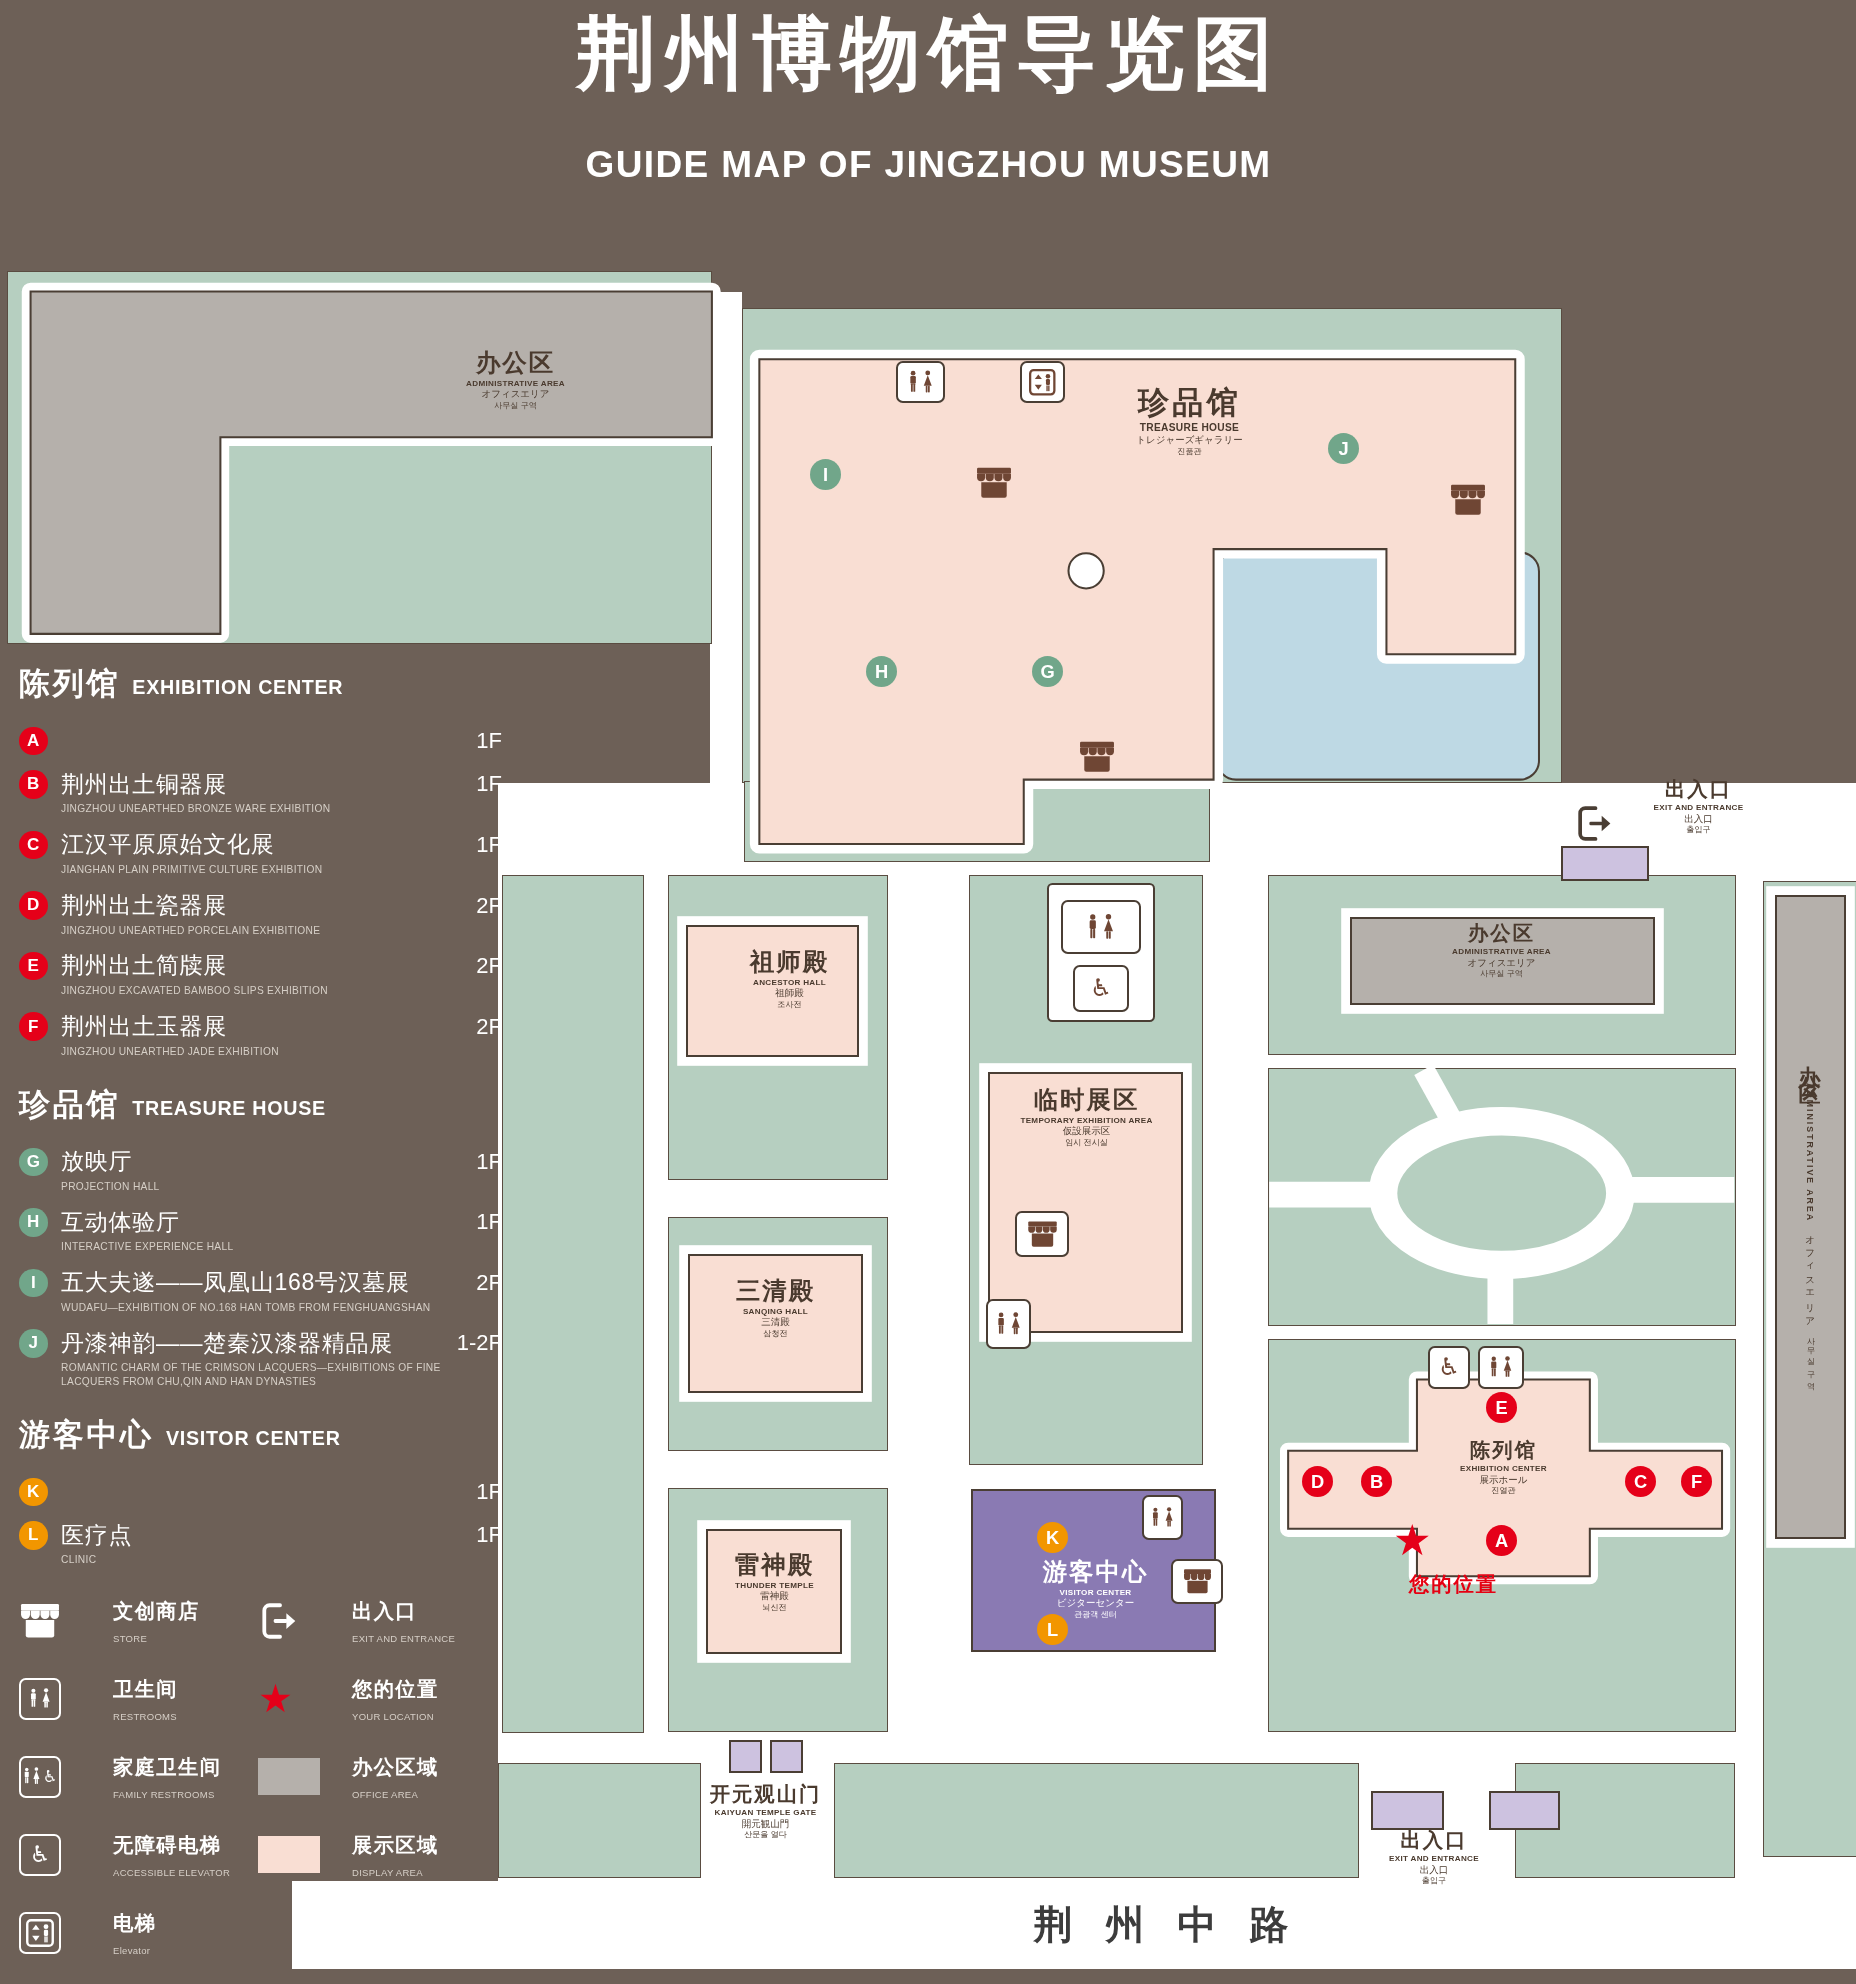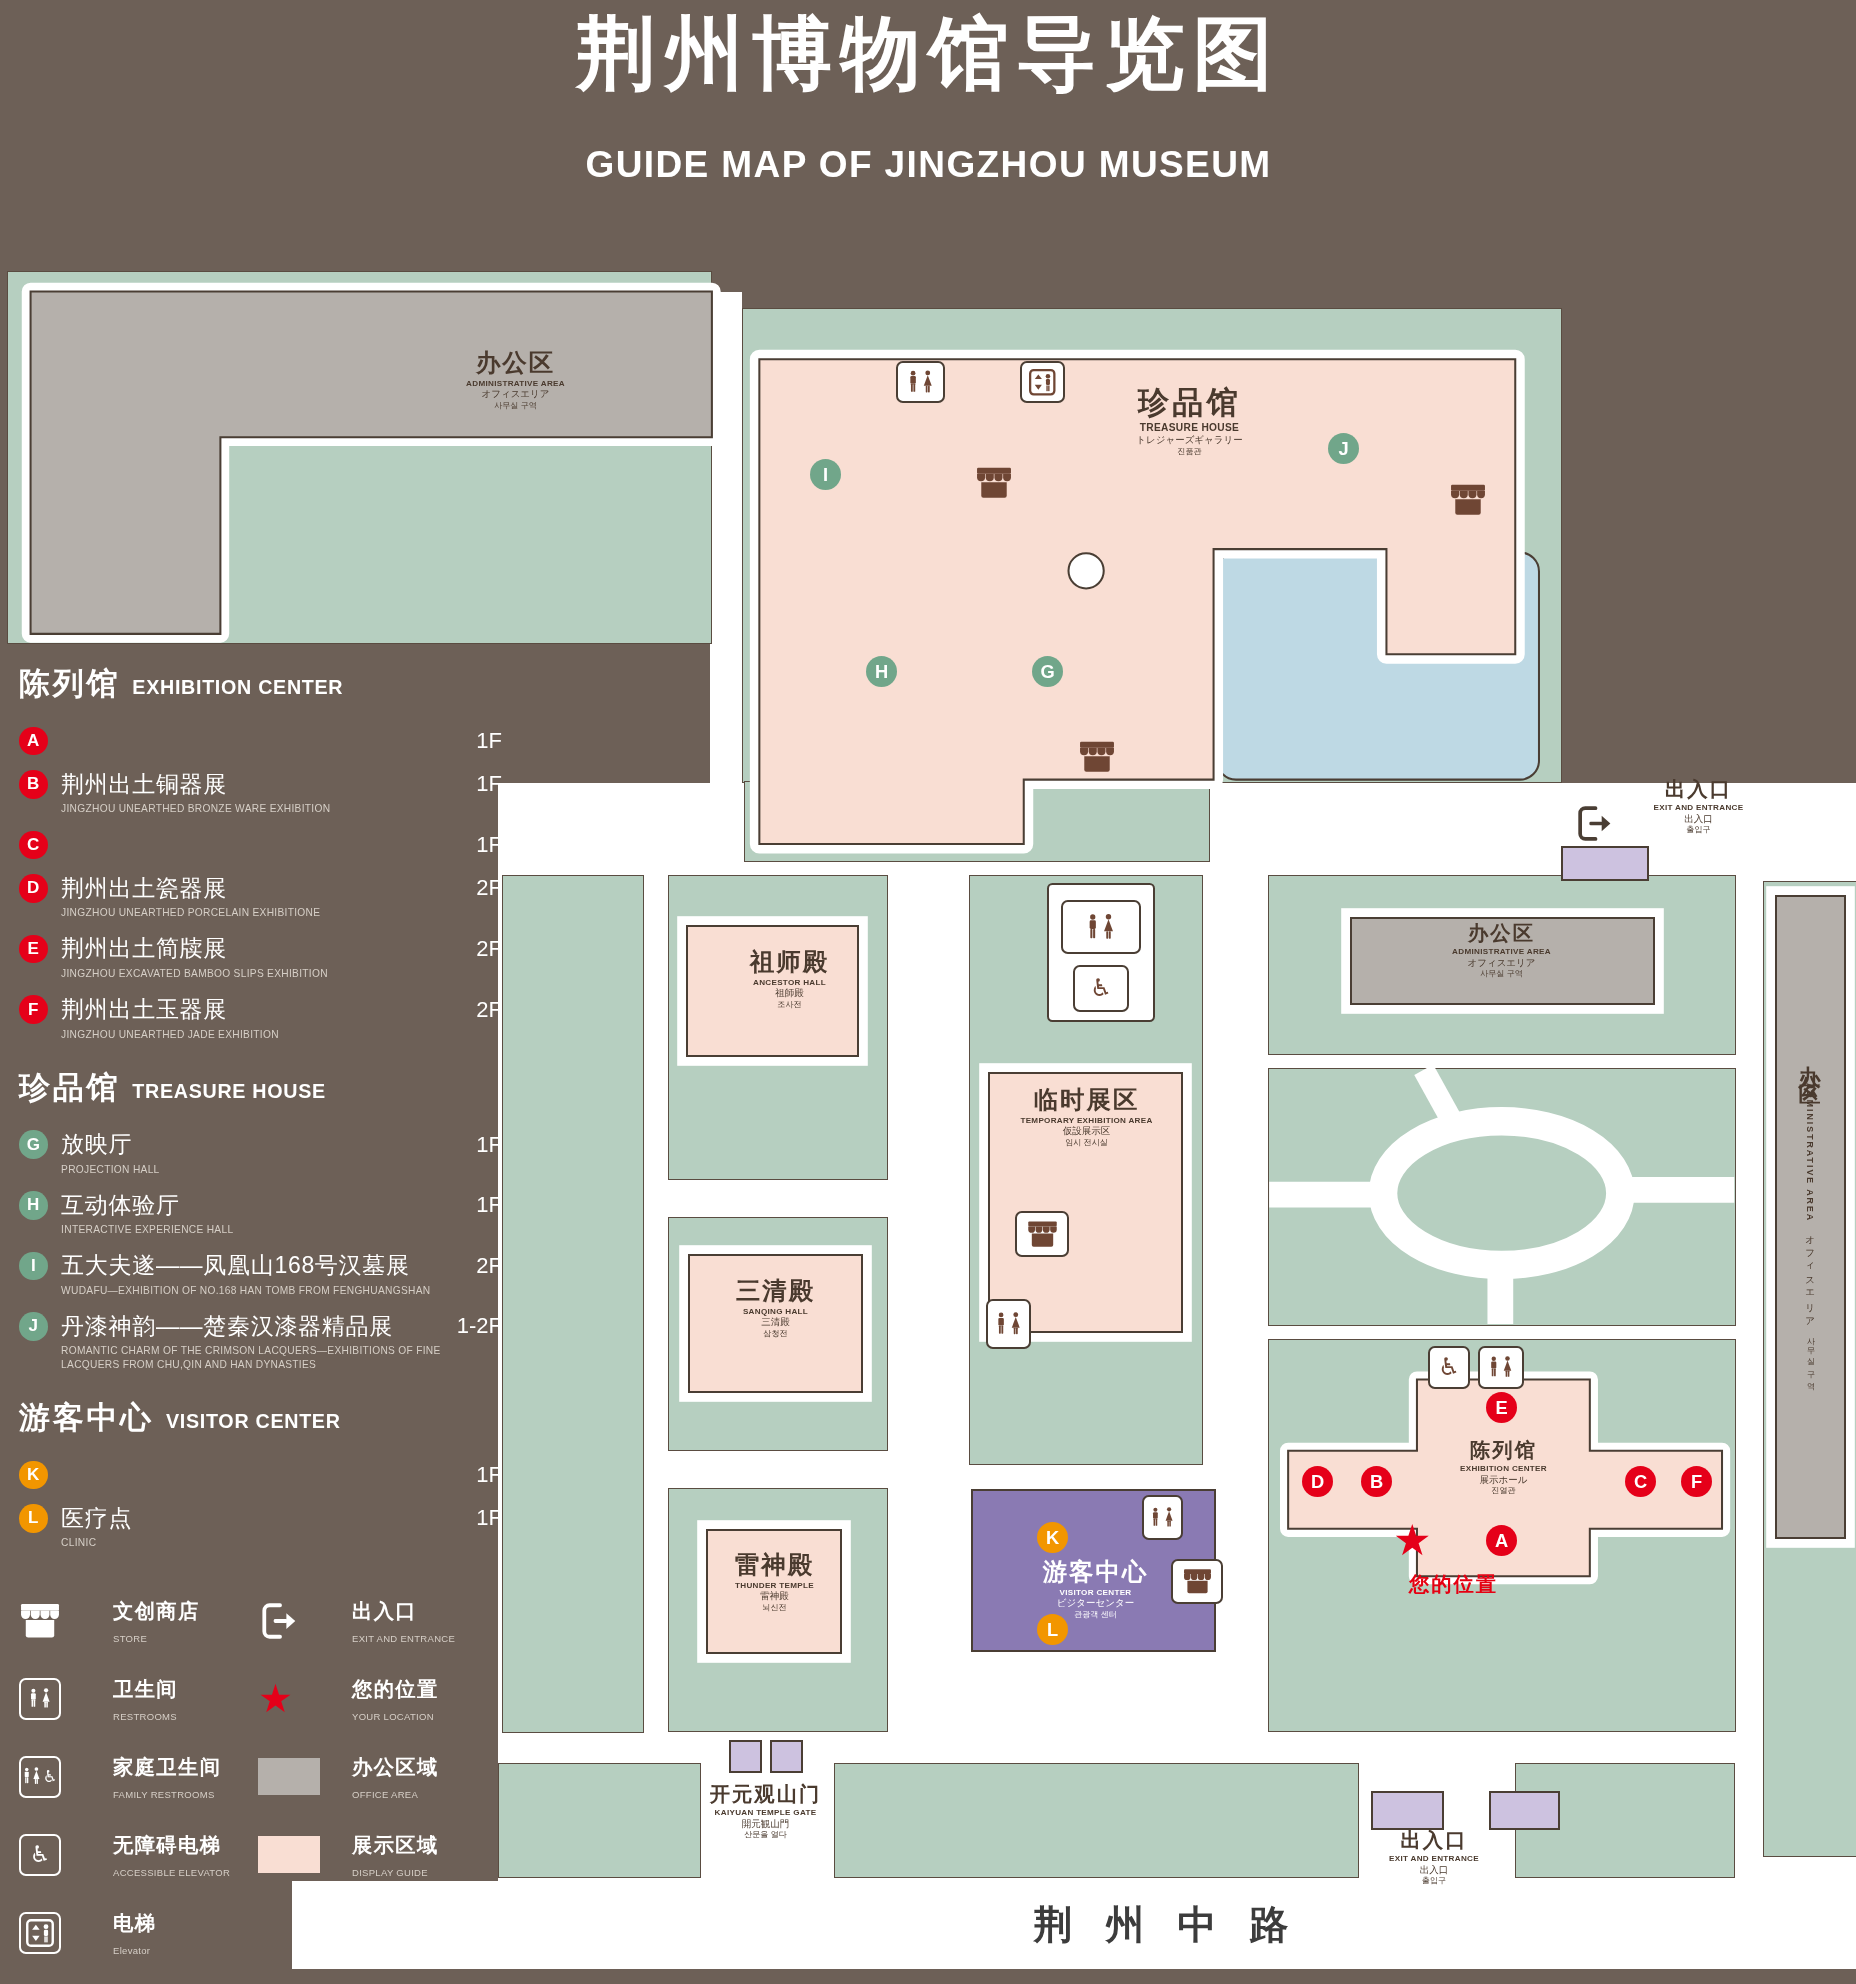--- a/index.html
+++ b/index.html
@@ -381,20 +381,24 @@
     <div class="row">
       <span class="badge red">B</span>
       <span class="row-main">
           <span class="row-zh" style="display:block">荆州出土铜器展</span>
           <span class="row-en" style="display:block">JINGZHOU UNEARTHED BRONZE WARE EXHIBITION</span>
         </span>
       <span class="row-floor">1F</span>
     </div>
     <div class="row">
       <span class="badge red">C</span>
+      <span class="row-main">
+          <span class="row-zh" style="display:block">江汉平原原始文化展</span>
+          <span class="row-en" style="display:block">JIANGHAN PLAIN PRIMITIVE CULTURE EXHIBITION</span>
+        </span>
       <span class="row-floor">1F</span>
     </div>
     <div class="row">
       <span class="badge red">D</span>
       <span class="row-main">
           <span class="row-zh" style="display:block">荆州出土瓷器展</span>
           <span class="row-en" style="display:block">JINGZHOU UNEARTHED PORCELAIN EXHIBITIONE</span>
         </span>
       <span class="row-floor">2F</span>
     </div>
@@ -554,21 +558,21 @@
           <span class="leg-zh" style="display:block">无障碍电梯</span>
           <span class="leg-en" style="display:block">ACCESSIBLE ELEVATOR</span>
         </span>
     </div>
     <div class="leg">
       <span class="lic">
           <span class="sw display"></span>
         </span>
       <span>
           <span class="leg-zh" style="display:block">展示区域</span>
-          <span class="leg-en" style="display:block">DISPLAY GUIDE</span>
+          <span class="leg-en" style="display:block">DISPLAY AREA</span>
         </span>
     </div>
     <div class="leg">
       <span class="lic">
           <span class="box">
             <svg class="isvg" width="30" height="30" viewBox="0 0 44 44">
               <use href="#s-elev"></use>
             </svg>
           </span>
         </span>

